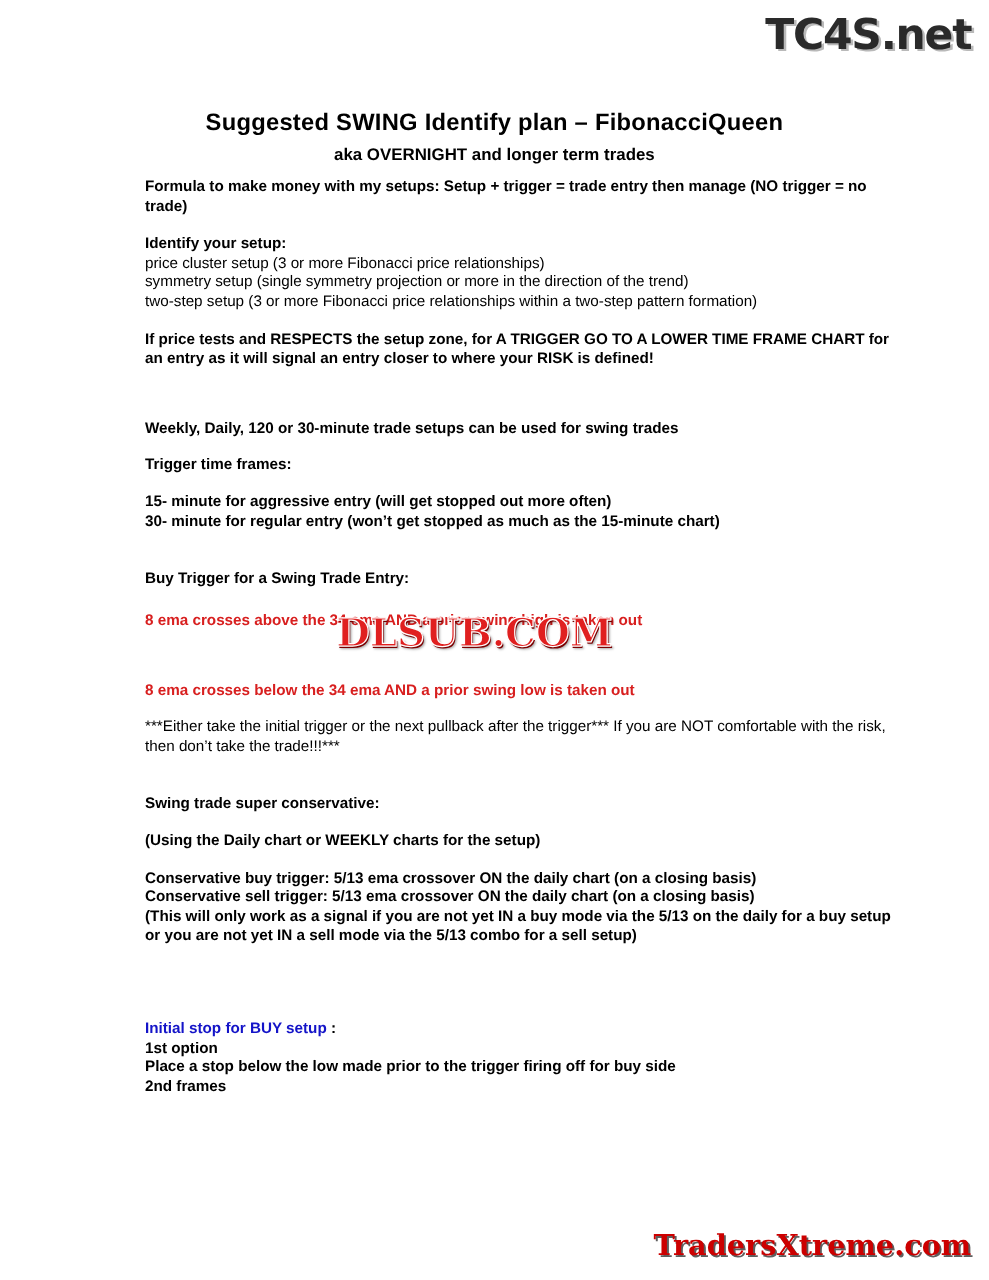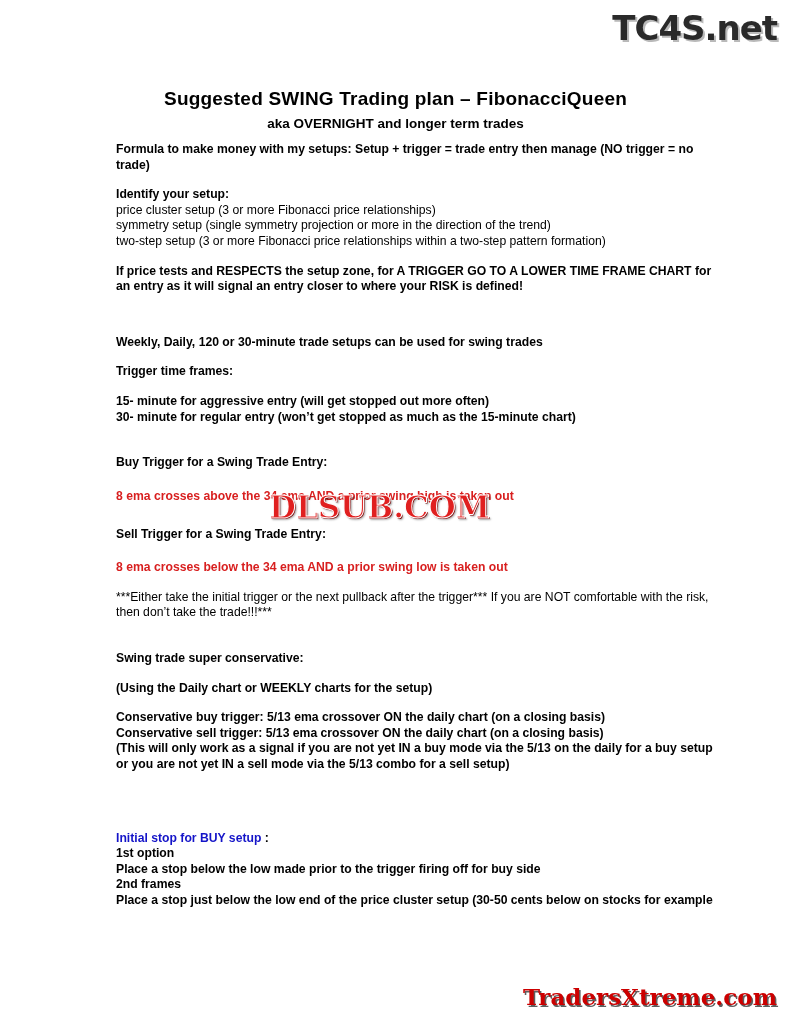--- a/index.html
+++ b/index.html
@@ -103,21 +103,21 @@
   }
 </style>
 </head>
 <body>
 
 <div class="page">
 
   <div class="logo-top">TC4S.net</div>
 
   <div class="title-block">
-    <div class="doc-title">Suggested SWING Trading plan – FibonacciQueen</div>
+    <div class="doc-title">Suggested SWING Identify plan – FibonacciQueen</div>
     <div class="doc-subtitle">aka OVERNIGHT and longer term trades</div>
   </div>
 
   <div class="body-col">
 
     <p class="blk b">Formula to make money with my setups:  Setup + trigger = trade entry then manage   (NO trigger = no trade)</p>
 
     <div class="sp-14"></div>
 
     <p class="blk b">Identify your setup:</p>
@@ -145,21 +145,20 @@
     <div class="sp-30"></div>
 
     <p class="blk b">Buy Trigger for a Swing Trade Entry:</p>
 
     <div class="sp-18"></div>
 
     <p class="blk red">8 ema crosses above  the 34 ema AND a prior swing high is taken out</p>
 
     <div class="sp-22"></div>
 
-    <p class="blk b">Sell Trigger for a Swing Trade Entry:</p>
 
     <div class="sp-18"></div>
 
     <p class="blk red">8 ema crosses below the 34 ema AND a prior swing low is taken out</p>
 
     <div class="sp-14"></div>
 
     <p class="blk reg">***Either take the initial trigger  or the next pullback after the trigger*** If you are NOT comfortable with the risk, then don’t take the trade!!!***</p>
 
     <div class="sp-30"></div>
@@ -176,21 +175,20 @@
     <p class="blk b">Conservative sell trigger:   5/13 ema crossover ON the daily chart (on a closing basis)</p>
     <p class="blk b">(This will only work as a signal if you are not yet IN a buy mode via the 5/13 on the daily for a buy setup or you are not yet IN a sell mode via the 5/13 combo for a sell setup)</p>
 
     <div class="sp-40"></div>
     <div class="sp-18"></div>
 
     <p class="blk"><span class="blue">Initial stop for BUY setup</span><span class="b"> :</span></p>
     <p class="blk b">1st option</p>
     <p class="blk b">Place a stop below the low made prior to the trigger firing off for buy side</p>
     <p class="blk b">2nd frames</p>
-    <p class="blk b">Place a stop just below the low end of the price cluster setup (30-50 cents below on stocks for example</p>
 
   </div>
 
   <div class="watermark">DLSUB.COM</div>
 
   <div class="logo-bottom">TradersXtreme.com</div>
 
 </div>
 
 </body></html>

